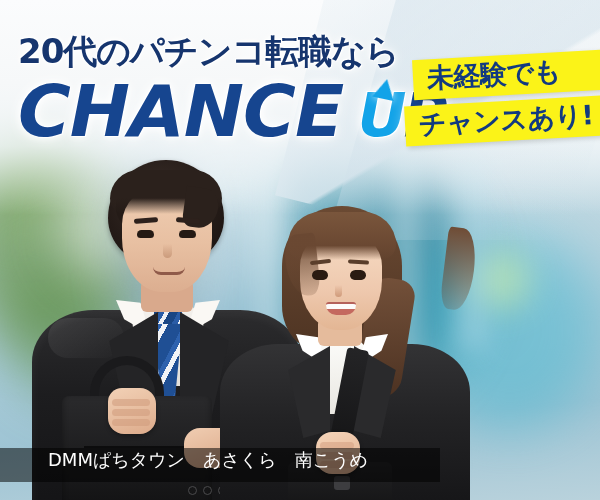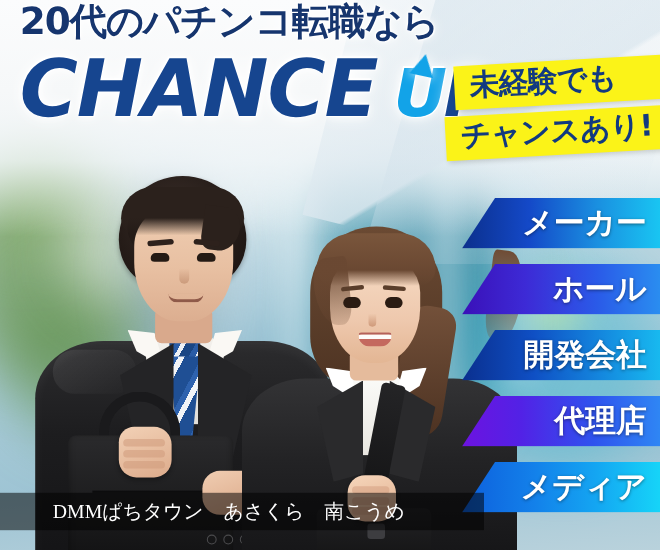--- a/index.html
+++ b/index.html
@@ -259,21 +259,21 @@
     background:linear-gradient(180deg,#232325,#101011);
     border-radius:6px;
   }
   .w-bagclasp{
     position:absolute;left:96px;top:276px;width:16px;height:14px;
     background:#3d3d40;border-radius:3px;
   }
 
   
   .headline{
-    position:absolute;left:18px;top:3px;width:420px;
+    position:absolute;left:18px;top:34px;width:420px;
     z-index:8;
   }
   .h-line1{
     font-size:34px;font-weight:700;letter-spacing:-1px;
     color:#16356e;line-height:1;white-space:nowrap;
     text-shadow:0 0 7px #fff,0 0 14px #fff,0 0 3px #fff,1px 1px 0 #fff,-1px -1px 0 #fff;
   }
   .chanceup{
     margin-top:7px;white-space:nowrap;line-height:1;
     font-style:italic;font-weight:700;letter-spacing:-1px;
@@ -327,23 +327,22 @@
   .cat.c1{background:linear-gradient(90deg,#0b2f8c 0%,#1449c8 34%,#1a8fe0 68%,#19c5f2 100%);}
   .cat.c2{background:linear-gradient(90deg,#3a10b8 0%,#3d2ad6 32%,#2a5ae8 68%,#2a8df0 100%);}
   .cat.c3{background:linear-gradient(90deg,#0a2f8e 0%,#0f4fc4 36%,#1487de 70%,#18b9ef 100%);}
   .cat.c4{background:linear-gradient(90deg,#6c13e0 0%,#5222e6 30%,#2f52ee 66%,#2f86f4 100%);}
   .cat.c5{background:linear-gradient(90deg,#0d5fdc 0%,#1380ea 36%,#14a6f2 68%,#16d4f8 100%);}
 
   
   .credit{
     position:absolute;left:0;bottom:18px;width:440px;height:34px;
     background:rgba(0,0,0,.52);
-    display:flex;align-items:center;
+    display:flex;
     z-index:9;
-    font-family:Liberation Serif, serif;
   }
   .credit .txt{
     color:#fff;font-size:18px;padding-left:48px;white-space:nowrap;
     letter-spacing:0px;
   }
 </style>
 </head>
 <body>
 
 <div class="banner">
@@ -447,35 +446,18 @@
         <span class="c-u">U</span><span class="c-p">P</span>
       </span>
     </div>
   </div>
 
   <div class="badges">
     <div class="badge b1">未経験でも</div>
     <div class="badge b2">チャンスあり!</div>
   </div>
 
-  <div class="cats">
-    <div class="cat c1">
-      <span>メーカー</span>
-    </div>
-    <div class="cat c2">
-      <span>ホール</span>
-    </div>
-    <div class="cat c3">
-      <span>開発会社</span>
-    </div>
-    <div class="cat c4">
-      <span>代理店</span>
-    </div>
-    <div class="cat c5">
-      <span>メディア</span>
-    </div>
-  </div>
 
   <div class="credit">
     <div class="txt">DMMぱちタウン　あさくら　南こうめ</div>
   </div>
 
 </div>
 
 </body></html>

